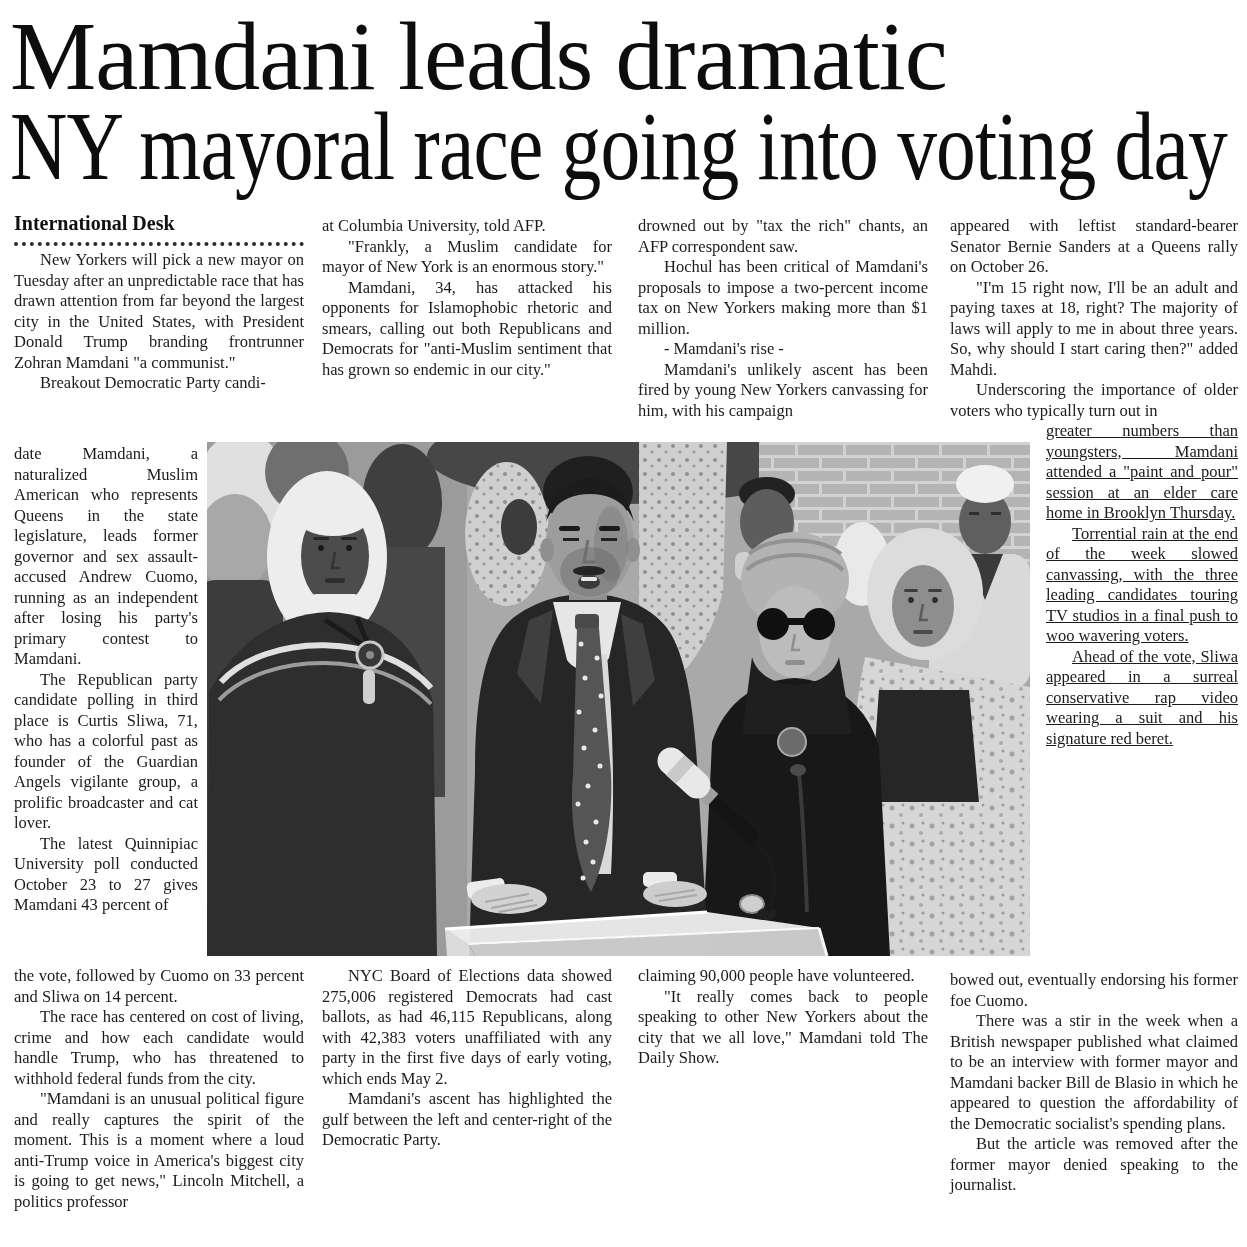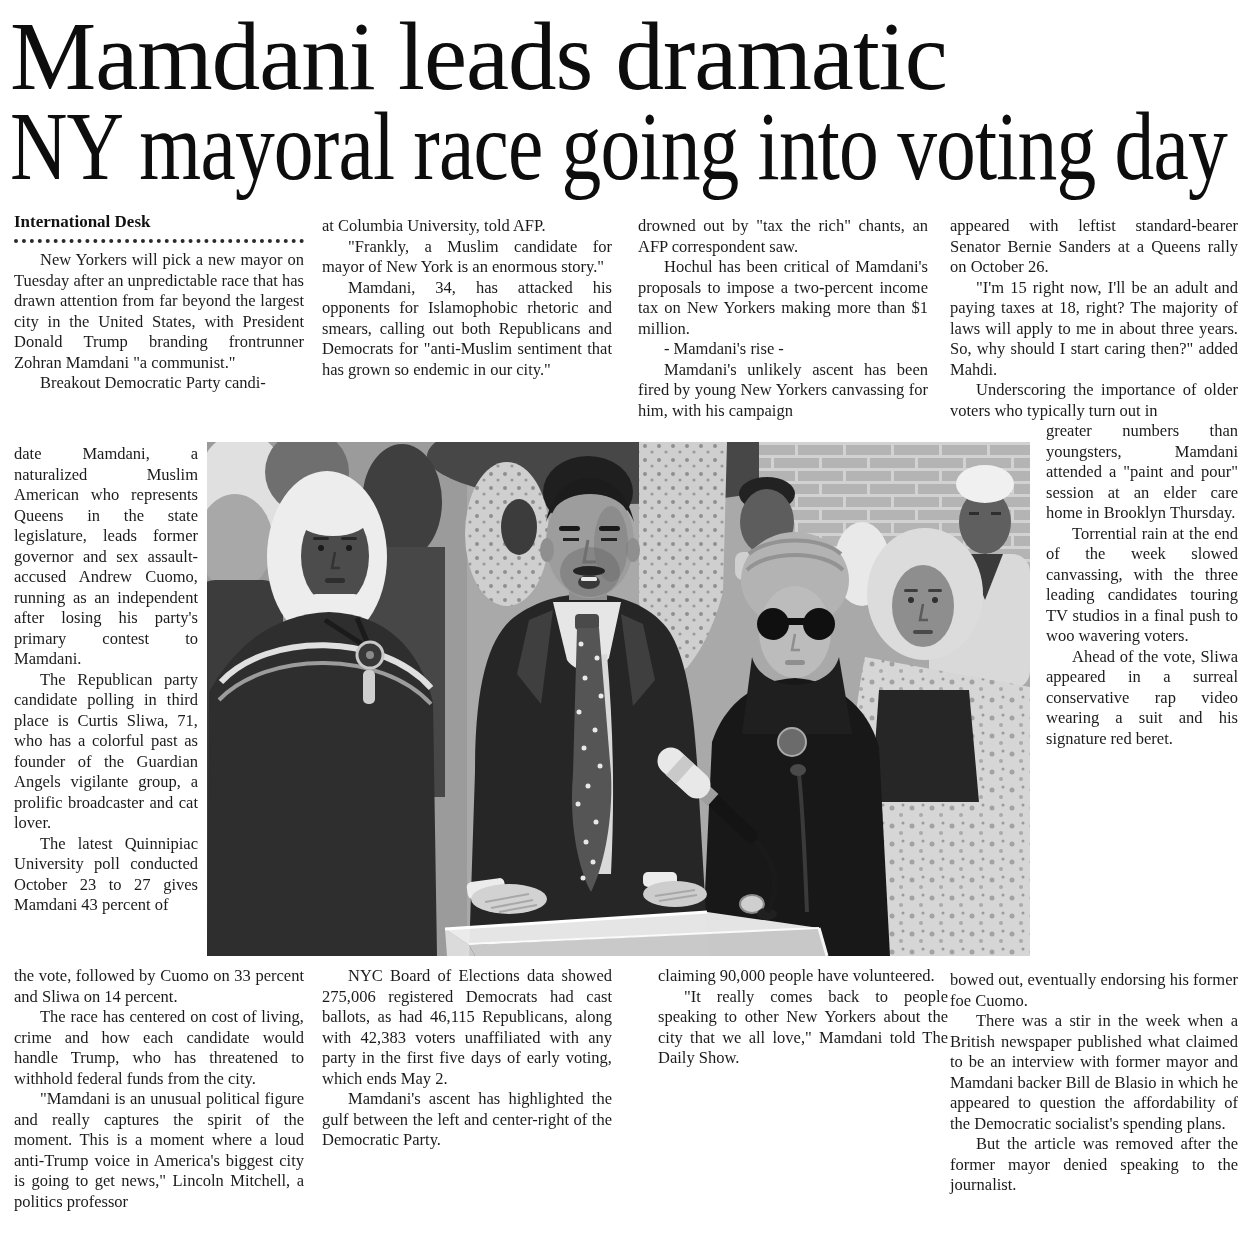--- a/index.html
+++ b/index.html
@@ -10,35 +10,35 @@
     overflow:hidden;
     padding-left:8px;
   }
   
   .hl{position:absolute;left:10px;color:#0d0d0d;font-weight:normal;
       white-space:nowrap;line-height:1;letter-spacing:-1px;}
   #hl1{top:8px;font-size:97px;}
   #hl2{top:98px;font-size:97px;transform:scaleX(0.82);transform-origin:0 0;}
   
   .byline{position:absolute;left:14px;top:212px;width:290px;
-          font-size:17px;font-weight:bold;color:#111;
+          font-size:20px;font-weight:bold;color:#111;
           padding-bottom:7px;border-bottom:4px dotted #2b2b2b;}
   
   .seg{position:absolute;text-align:justify;font-size:16.5px;line-height:20.5px;}
   .seg p{margin:0;text-indent:26px;}
   .seg p.noindent{text-indent:0;}
   #c1top{left:14px;top:250px;width:290px;}
   #c1mid{left:14px;top:444px;width:184px;}
   #c1bot{left:14px;top:966px;width:290px;}
   #c2top{left:322px;top:216px;width:290px;}
   #c2bot{left:322px;top:966px;width:290px;}
   #c3top{left:638px;top:216px;width:290px;}
-  #c3bot{left:658px;top:966px;width:290px;}
+  #c3bot{left:638px;top:966px;width:290px;}
   #c4flow{left:950px;top:216px;width:288px;}
-  #c4flow .narrow{width:192px;margin-left:96px;}
+  #c4flow .narrow{width:192px;margin-left:96px;text-decoration:underline;}
   #c4bot{left:950px;top:970px;width:288px;}
   
   .photo{position:absolute;left:207px;top:442px;width:823px;height:514px;
          overflow:hidden;margin:0;background:#a9a9a9;}
   .photo svg{display:block;width:823px;height:514px;}
 </style>
 </head>
 <body>
 
 <div class="page">

